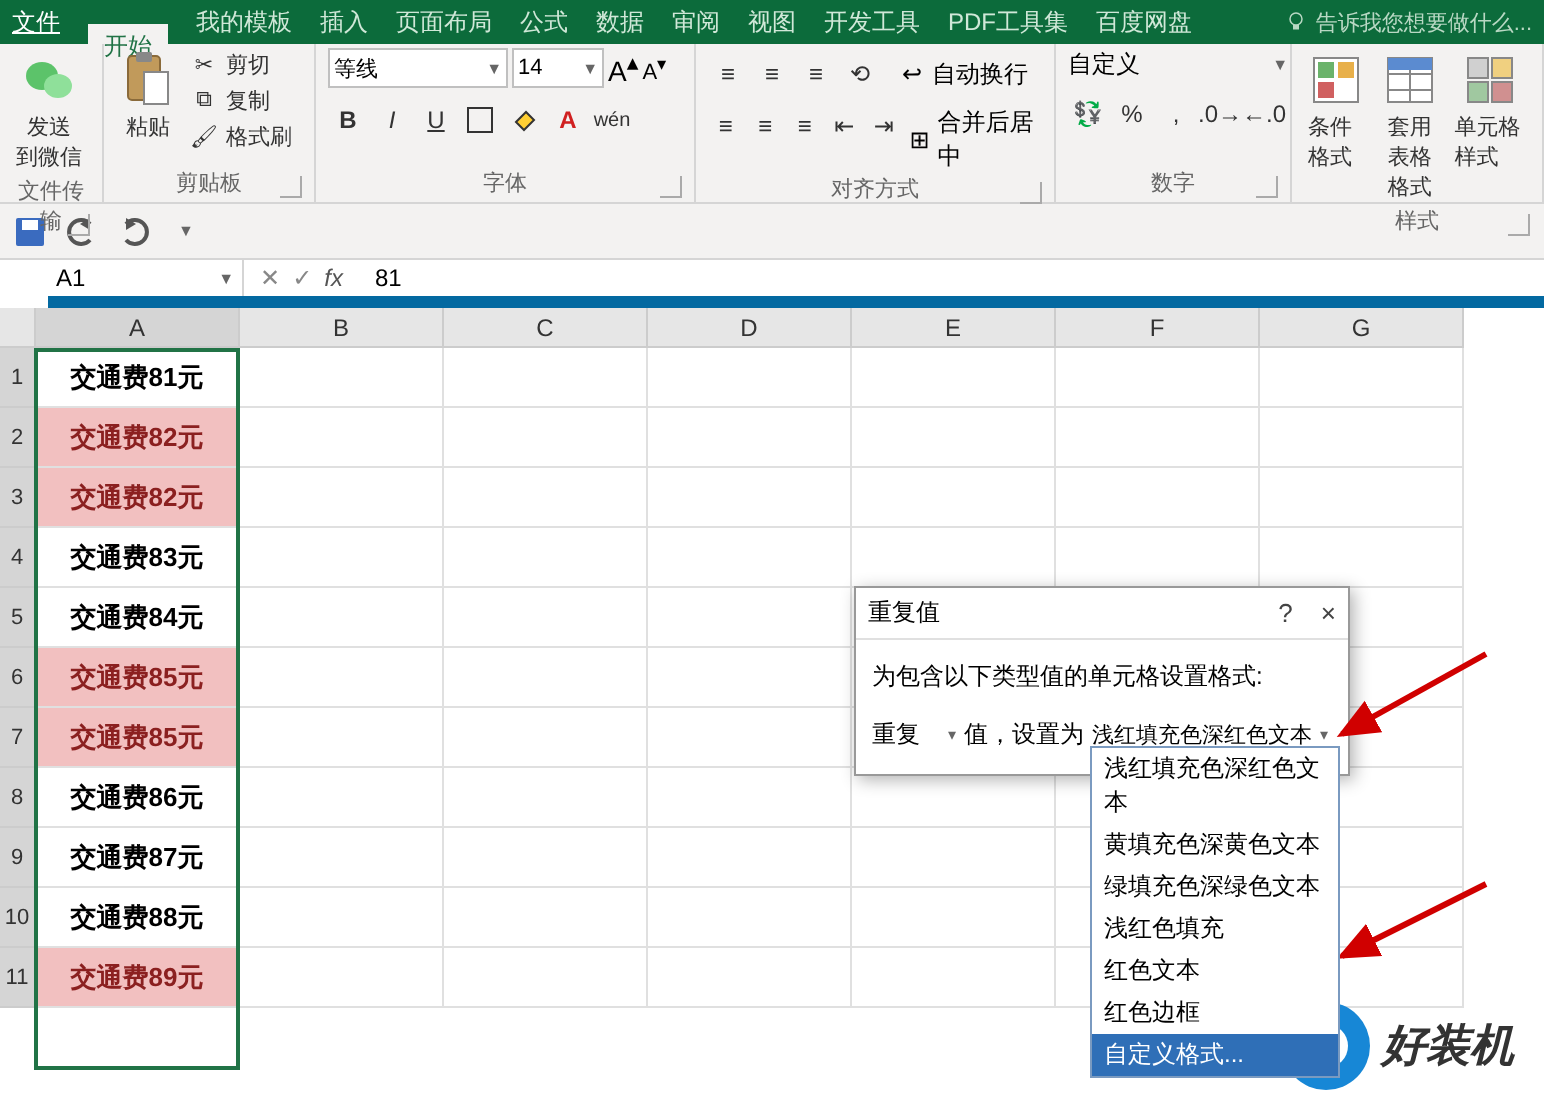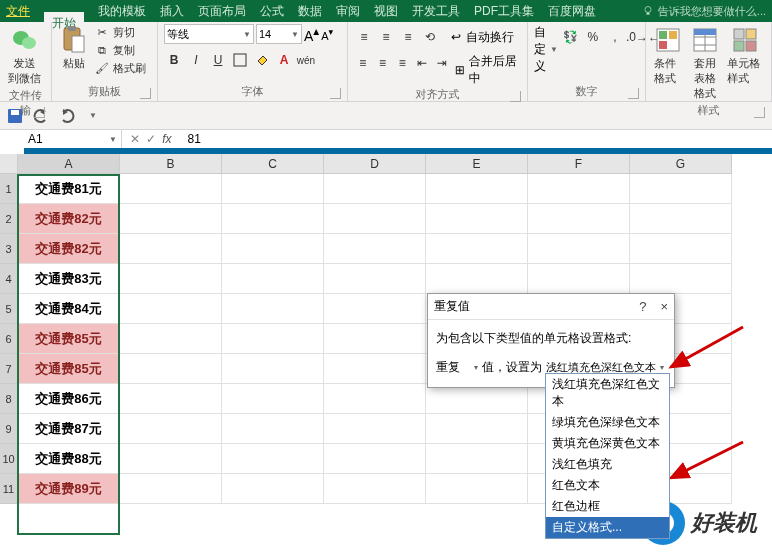--- a/index.html
+++ b/index.html
@@ -1,21 +1,21 @@
 <!DOCTYPE html>
 <html><head>
 <meta charset="utf-8">
 <style>
 * { margin: 0; padding: 0; box-sizing: border-box; font-family: "Microsoft YaHei", SimSun, Arial, sans-serif; }
 body { width: 772px; height: 555px; background: #fff; overflow: hidden; font-size: 12px; position: relative; }
 
 
 .titlebar { background: #0c6b3b; color: #fff; height: 22px; display: flex; align-items: center; padding: 0 6px; gap: 14px; }
 .titlebar .tab { color: #d0e8d8; cursor: pointer; font-size: 12px; }
-.titlebar .tab.file { color: #fde047; text-decoration: underline; }
+.titlebar .tab.file { color: #ffffff; text-decoration: underline; }
 .titlebar .tab.active { background: #f3f2f1; color: #217346; padding: 3px 8px; margin-top: 24px; }
 .titlebar .tell { margin-left: auto; color: #b8d8c3; font-size: 11px; display: flex; align-items: center; gap: 4px; }
 .bulb { width: 12px; height: 12px; }
 
 
 .ribbon { background: #f3f2f1; height: 80px; display: flex; border-bottom: 1px solid #d5d5d5; }
 .group { border-right: 1px solid #d5d5d5; padding: 2px 6px 0; display: flex; flex-direction: column; justify-content: space-between; }
 .group-label { text-align: center; color: #666; font-size: 11px; padding-bottom: 2px; position: relative; }
 .group-label::after { content: ""; position: absolute; right: 0; bottom: 2px; width: 10px; height: 10px; border: 1px solid #aaa; border-top: none; border-left: none; }
 .group-body { display: flex; gap: 4px; align-items: flex-start; flex: 1; }
@@ -224,21 +224,21 @@
         <div style="display:flex;align-items:center;gap:2px">
             <span class="ic-sm">⊞</span>
             <span>合并后居中</span>
           </div>
       </div>
     </div>
     <div class="group-label">对齐方式</div>
   </div>
 
   <div class="group num-group" style="width:118px">
-    <div class="group-body" style="flex-direction:row;gap:3px">
+    <div class="group-body" style="flex-direction:column;gap:3px">
       <span class="sel">
           <span>自定义</span>
           <span class="dd">▼</span>
         </span>
       <div class="btn-row">
         <span class="b">💱</span>
         <span class="b">%</span>
         <span class="b">,</span>
         <span class="b">.0→</span>
         <span class="b">←.0</span>
@@ -476,22 +476,22 @@
       <span class="sel dlg-combo" style="width:118px">
           <span style="font-size:11px">浅红填充色深红色文本</span>
           <span class="dd">▾</span>
         </span>
     </div>
   </div>
 </div>
 
 <div class="dropdown" id="dropdown">
     <div class="opt">浅红填充色深红色文本</div>
+    <div class="opt">黄填充色深黄色文本</div>
     <div class="opt">绿填充色深绿色文本</div>
-    <div class="opt">黄填充色深黄色文本</div>
     <div class="opt">浅红色填充</div>
     <div class="opt">红色文本</div>
     <div class="opt">红色边框</div>
     <div class="opt hl">自定义格式...</div>
   </div>
 
 <div class="arrow" style="left:665px;top:325px">
   <svg width="80" height="50">
       <defs>
         <marker id="ah1" markerWidth="8" markerHeight="8" refX="6" refY="3" orient="auto">

